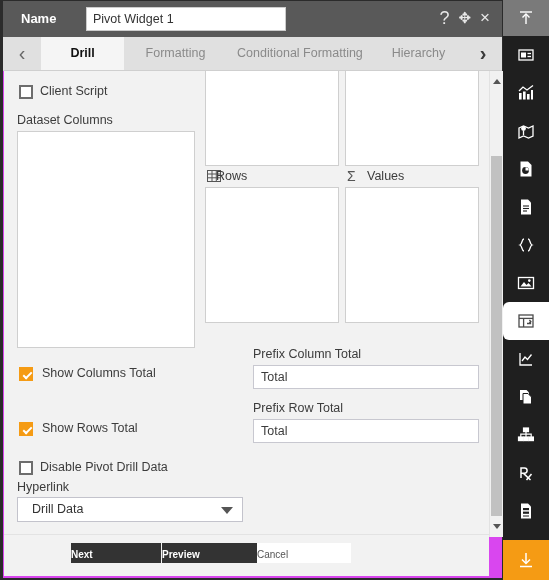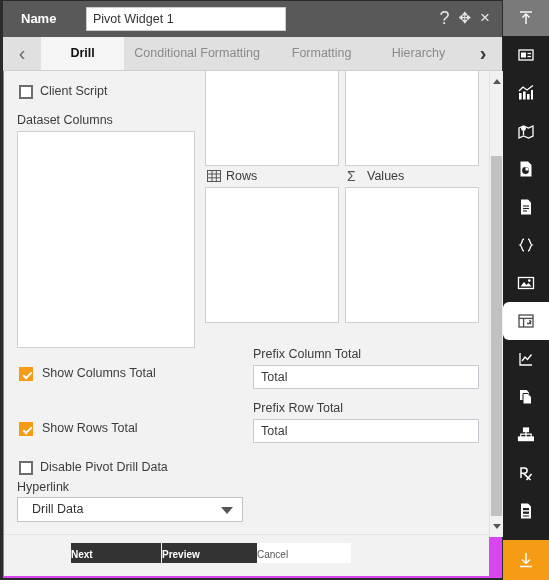--- a/index.html
+++ b/index.html
@@ -101,22 +101,22 @@
         <span class="q">?</span>
         <span class="mv">✥</span>
         <span class="cl">×</span>
       </div>
     </div>
 
     <div class="tabstrip">
       <div class="tab-arrow left">‹</div>
       <div class="tabs">
         <div class="tab active" style="width:80px">Drill</div>
+        <div class="tab" style="width:105px">Formatting</div>
         <div class="tab" style="width:160px">Conditional Formatting</div>
-        <div class="tab" style="width:105px">Formatting</div>
         <div class="tab" style="width:90px">Hierarchy</div>
       </div>
       <div class="tab-arrow right">›</div>
     </div>
 
     <div class="content">
 
       <div class="chk" style="left:15px;top:14px"></div>
       <div class="lbl" style="left:36px;top:13px">Client Script</div>
 
@@ -128,21 +128,21 @@
 
       <div class="zone-ico" style="left:203px;top:98px">
         <svg width="14" height="14" viewBox="0 0 14 14">
             <rect x="0.5" y="1.5" width="13" height="11" fill="none" stroke="#555"></rect>
             <line x1="0.5" y1="5" x2="13.5" y2="5" stroke="#555"></line>
             <line x1="0.5" y1="8.8" x2="13.5" y2="8.8" stroke="#555"></line>
             <line x1="5" y1="1.5" x2="5" y2="12.5" stroke="#555"></line>
             <line x1="9.3" y1="1.5" x2="9.3" y2="12.5" stroke="#555"></line>
           </svg>
       </div>
-      <div class="zone-hdr" style="left:222px;top:98px">Rows</div>
+      <div class="zone-hdr" style="left:212px;top:98px">Rows</div>
       <div class="listbox" style="left:201px;top:116px;width:134px;height:136px"></div>
 
       <div class="zone-ico" style="left:343px;top:97px;font-size:14px">Σ</div>
       <div class="zone-hdr" style="left:363px;top:98px">Values</div>
       <div class="listbox" style="left:341px;top:116px;width:134px;height:136px"></div>
 
       <div class="lbl-sm" style="left:249px;top:276px">Prefix Column Total</div>
       <div class="tfield" style="left:249px;top:294px;width:226px">Total</div>
 
       <div class="lbl-sm" style="left:249px;top:330px">Prefix Row Total</div>

